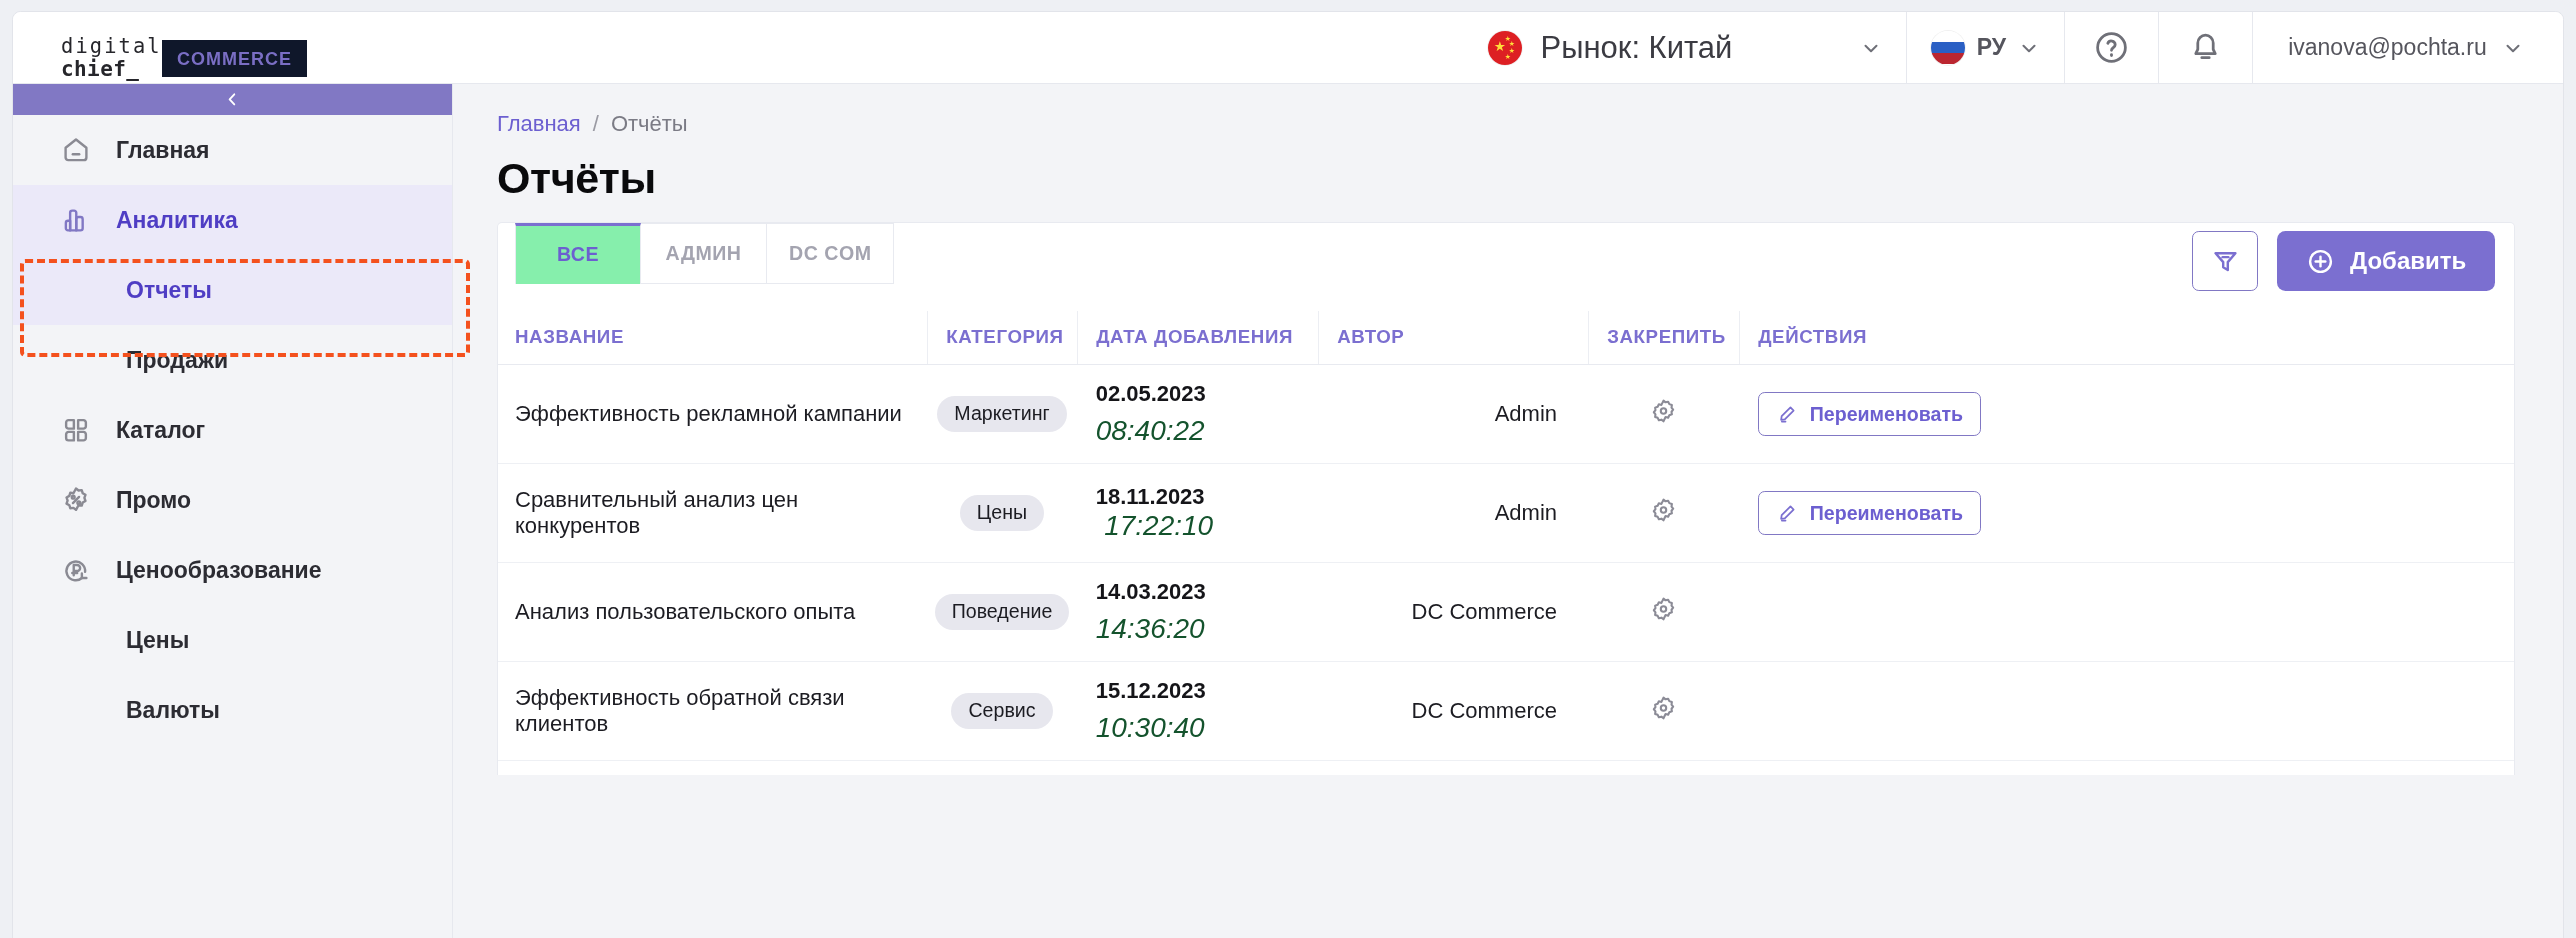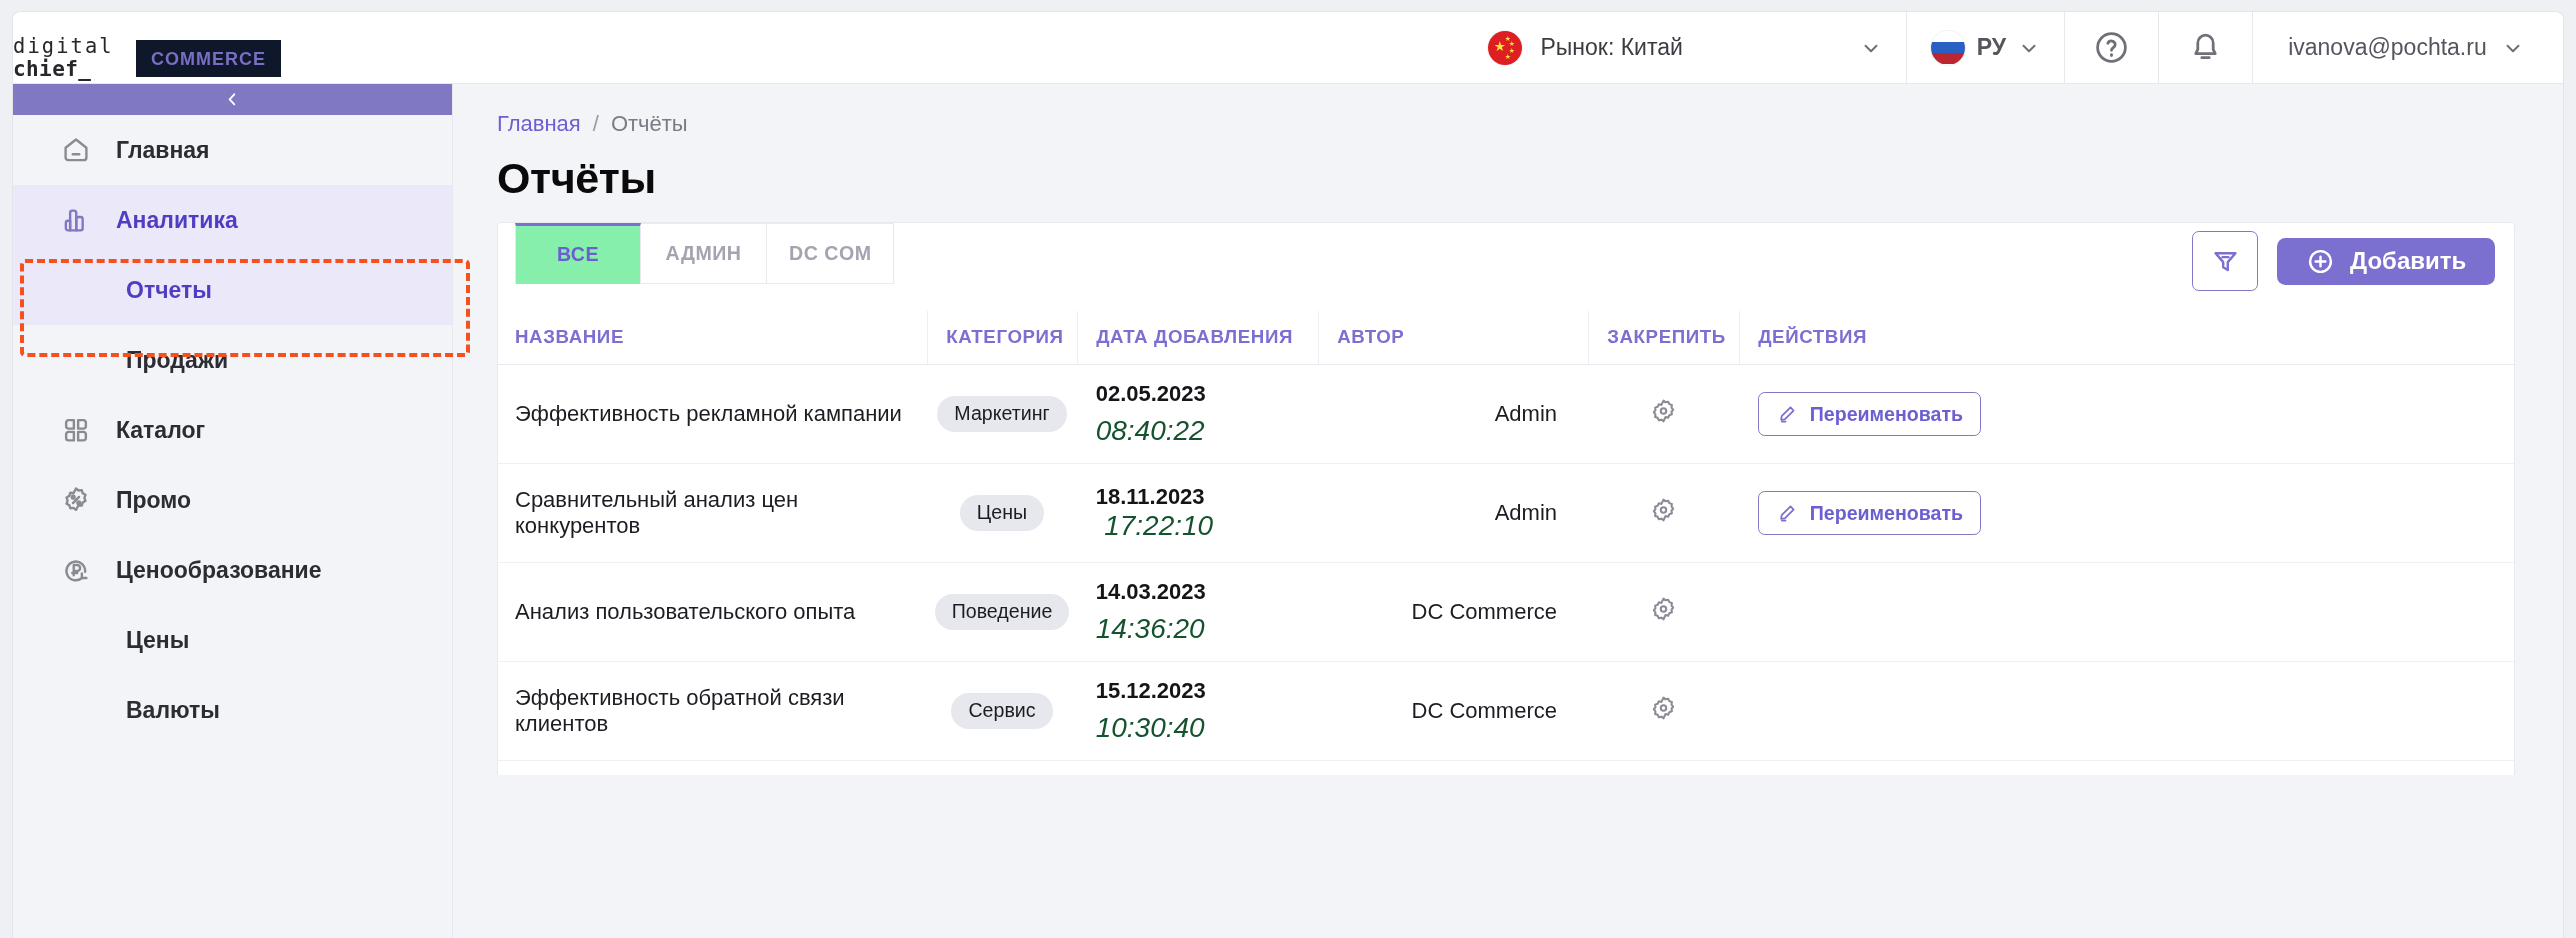--- a/index.html
+++ b/index.html
@@ -29,21 +29,21 @@
     background: #ffffff;
     display: flex;
     align-items: stretch;
     flex: none;
     border-bottom: 0.9px solid #e6e8ee;
   }
   .brand {
     width: 440px;
     display: flex;
     align-items: center;
-    gap: 22px;
+    padding-left: 48px;
     flex: none;
     margin-top: 22px;
   }
   .logo-text {
     font-family: "DejaVu Sans Mono", monospace;
     font-size: 20.4px;
     line-height: 1.12;
     color: #26262b;
     letter-spacing: 2.1px;
   }
@@ -63,21 +63,21 @@
     display: flex;
     align-items: center;
     border-left: 0.9px solid #e6e8ee;
     padding: 0 24px;
     gap: 13.6px;
     flex: none;
     cursor: pointer;
   }
   .tb-cell.first { border-left: none; }
   .market-cell { width: 442px; justify-content: flex-start; gap: 18.7px; }
-  .market-label { font-size: 23px; color: #3b3b42; flex: 1 1 auto; }
+  .market-label { font-size: 31px; color: #3b3b42; flex: 1 1 auto; }
   .lang-cell { gap: 12px; }
   .lang-label { font-size: 23px; color: #55555d; font-weight: bold; }
   .icon-cell { width: 94px; justify-content: center; padding: 0; }
   .user-cell { gap: 15.3px; padding-right: 39px; padding-left: 35px; }
   .user-label { font-size: 23px; color: #55555d; }
 
   .flag {
     width: 34px; height: 34px;
     border-radius: 50%;
     overflow: hidden;
@@ -215,21 +215,21 @@
     width: 66px; height: 60px;
     border: 1.7px solid #8178c4;
     border-radius: 6.8px;
     background: #fff;
     display: flex; align-items: center; justify-content: center;
     cursor: pointer;
   }
   .filter-btn svg { width: 29px; height: 29px; }
   .filter-btn path { stroke: #7b6fd0; stroke-width: 2; fill: none; stroke-linecap: round; stroke-linejoin: round; }
   .add-btn {
-    height: 47px;
+    height: 60px;
     background: #7b6fd0;
     border-radius: 8.5px;
     color: #fff;
     font-size: 24px;
     font-weight: bold;
     display: flex; align-items: center; gap: 15.3px;
     padding: 0 29px;
     cursor: pointer;
     border: none;
     font-family: "Liberation Sans", sans-serif;

